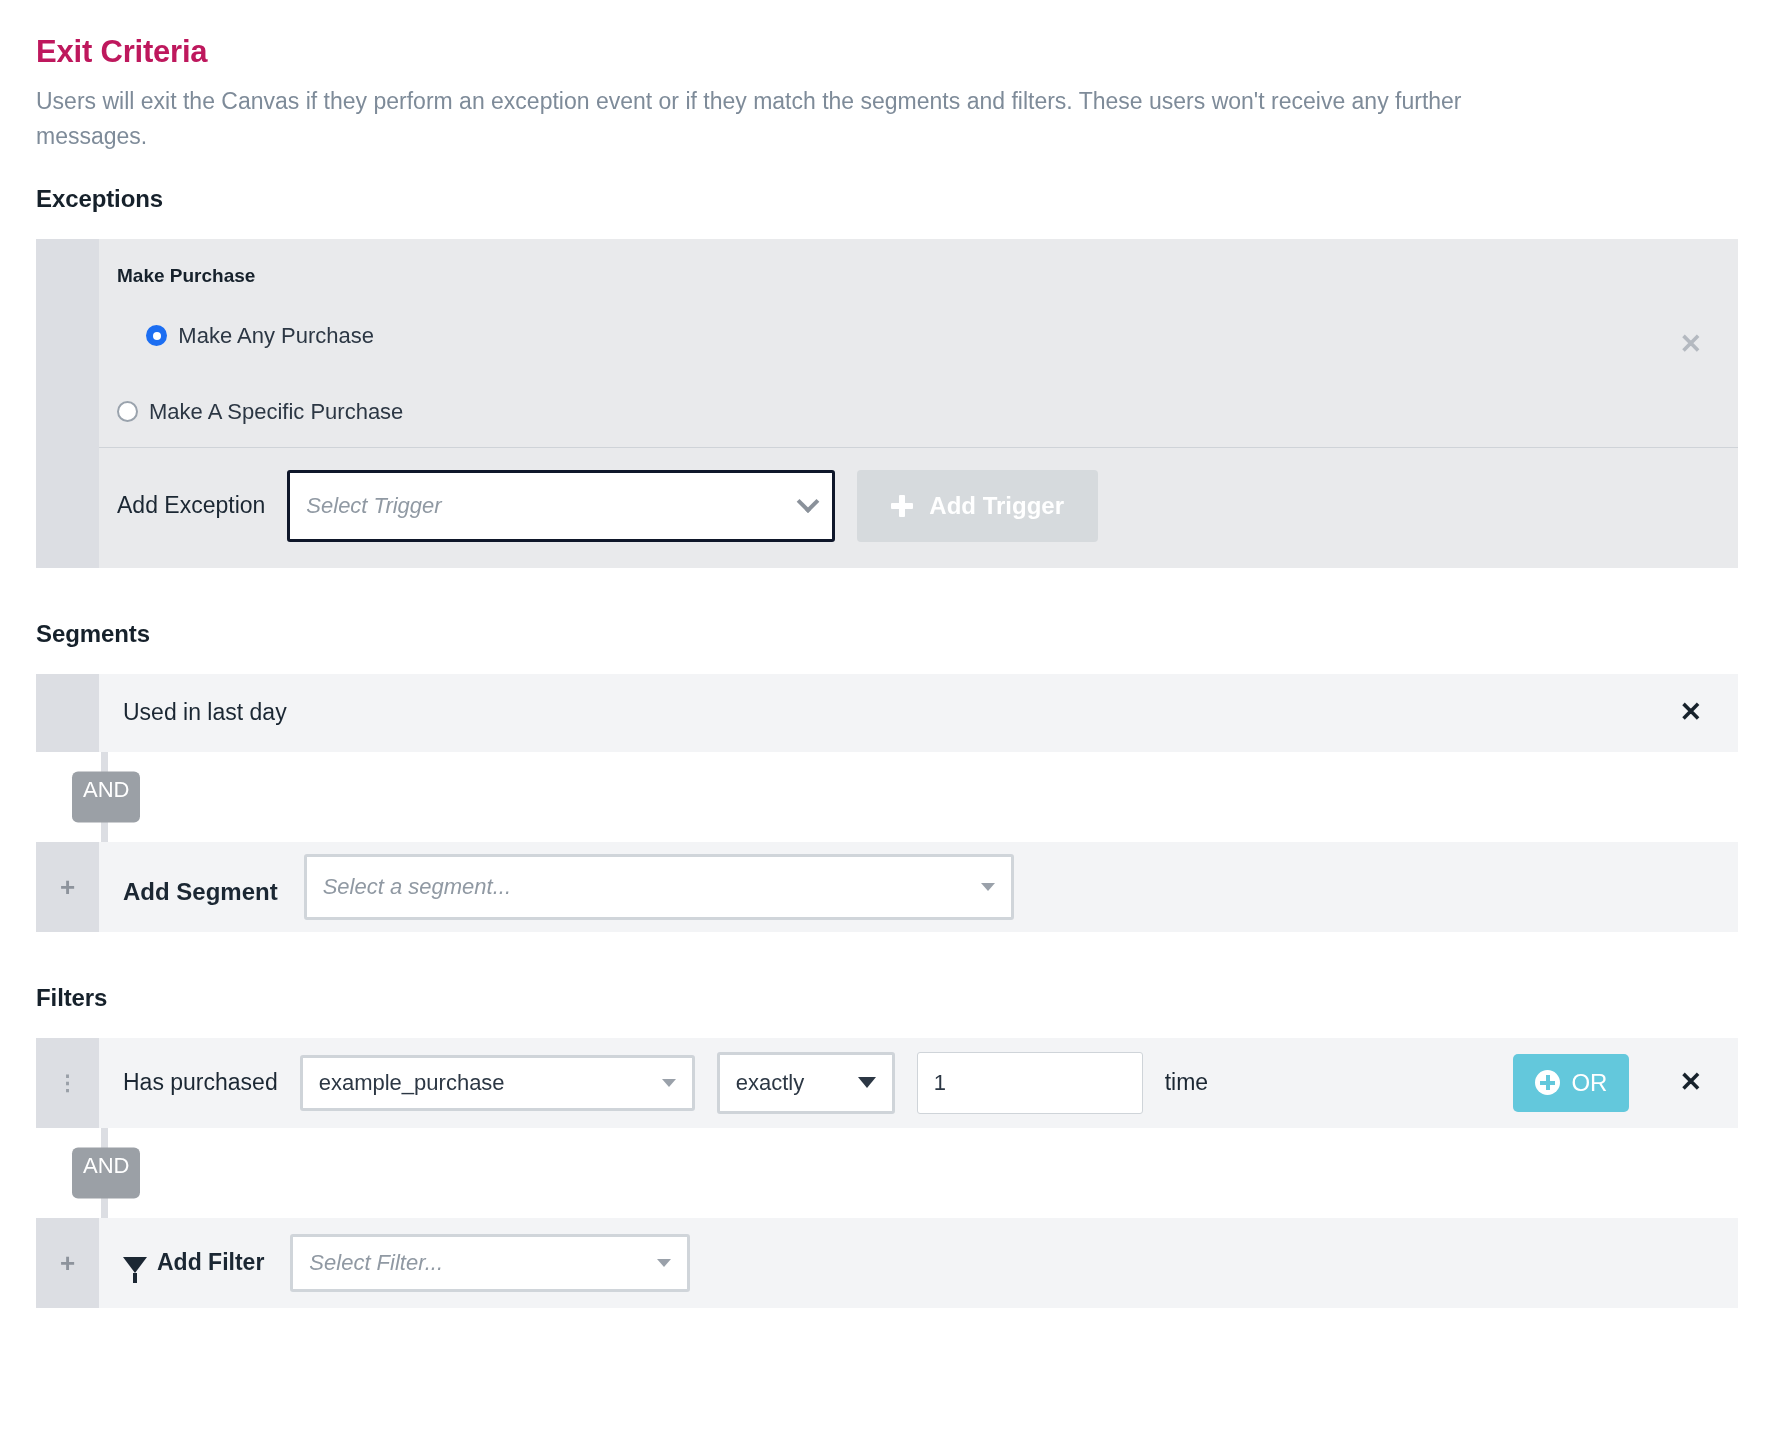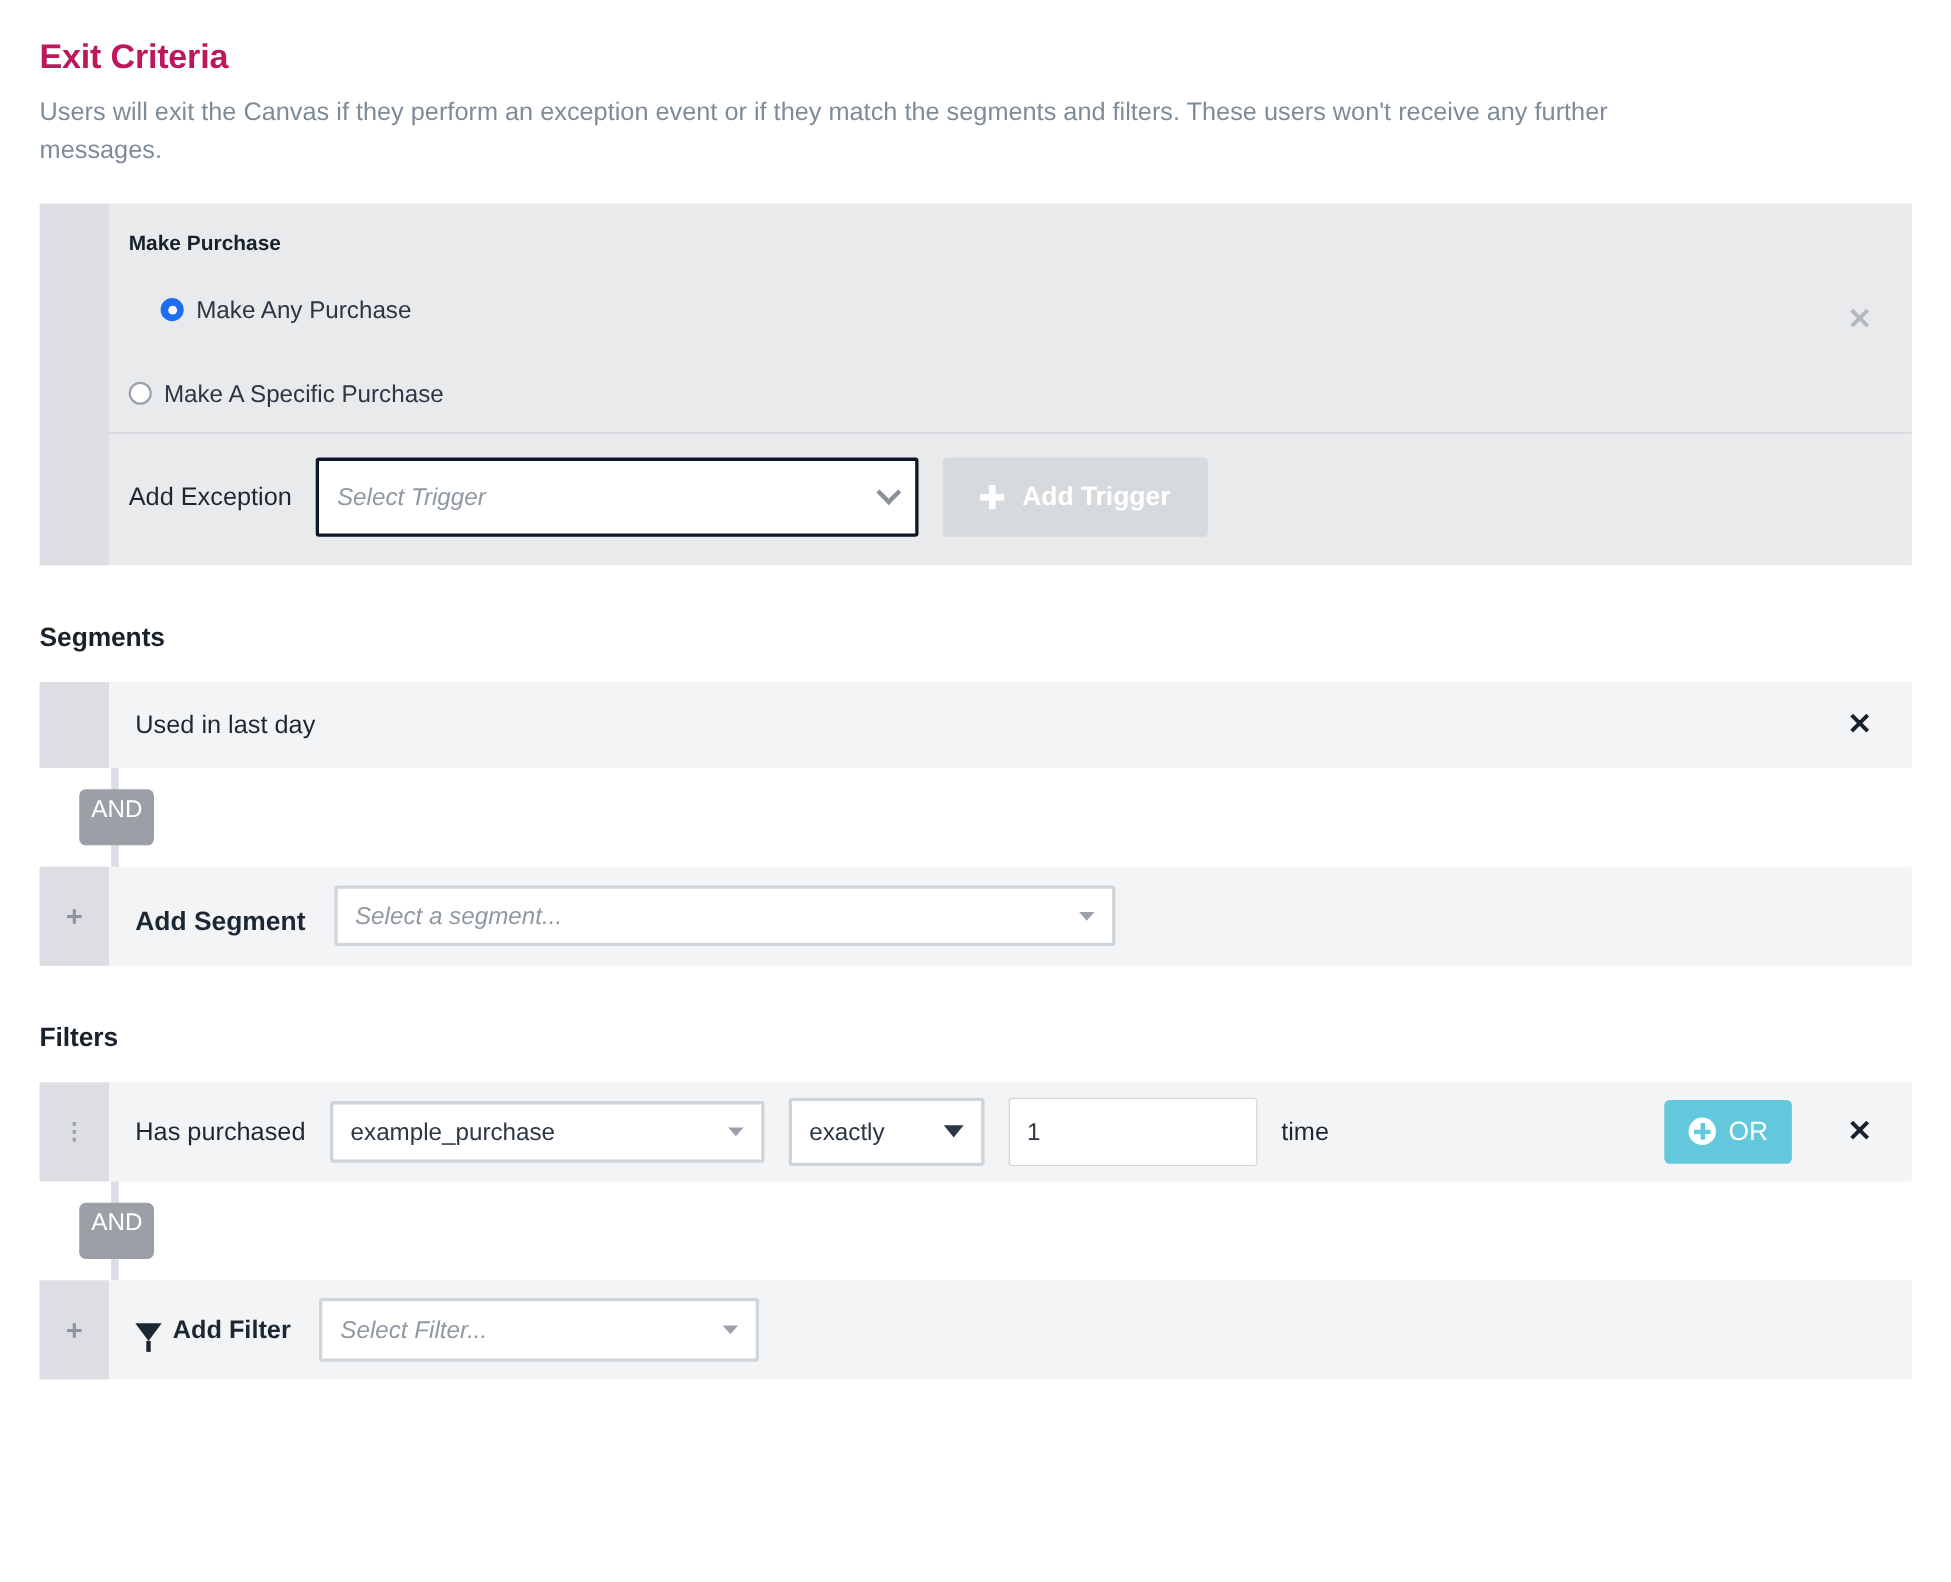--- a/index.html
+++ b/index.html
@@ -91,21 +91,21 @@
     border-left: 7px solid transparent; border-right: 7px solid transparent;
     border-top: 8px solid #9aa1aa; margin-left: 10px;
   }
   .chev-dark {
     width: 0; height: 0;
     border-left: 9px solid transparent; border-right: 9px solid transparent;
     border-top: 11px solid #2c3744; margin-left: 12px;
   }
 
   .sel-trigger { width: 548px; height: 72px; }
-  .sel-segment { width: 710px; height: 55px; border-color: #d0d5da; text-align: right;}
+  .sel-segment { width: 710px; height: 66px; border-color: #d0d5da; text-align: right;}
   .sel-filter  { width: 400px; height: 58px; border-color: #d0d5da;}
   .sel-event   { width: 395px; height: 56px; border-color: #cfd4d9;}
   .sel-op      { width: 178px; height: 62px; border-color: #cfd4d9;}
   .num-input   {
     width: 226px; height: 62px; background: #fff;
     border: 1px solid #cfd4d9; border-radius: 3px;
     display: flex; align-items: center; padding: 0 16px;
     font-size: 22px; color: #2c3744;
   }
 
@@ -204,20 +204,21 @@
 </style>
 </head>
 <body>
 
 <div class="page">
 
   <div class="h1">Exit Criteria</div>
   <div class="desc">Users will exit the Canvas if they perform an exception event or if they match the segments and filters. These users won't receive any further messages.</div>
 
   <div class="section">
+    <div class="h2">Exceptions</div>
 
     <div class="exc-card">
       <div class="handle-col"></div>
       <div class="exc-body">
 
         <div class="exc-top">
           <div>
             <div class="exc-title">Make Purchase</div>
             <div class="radio-line">
               <label class="radio-item">

